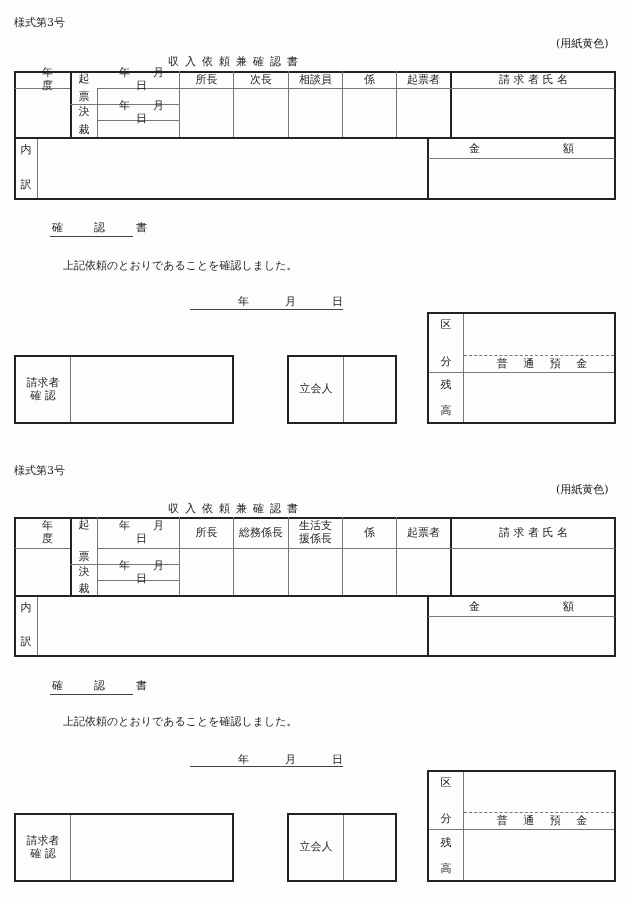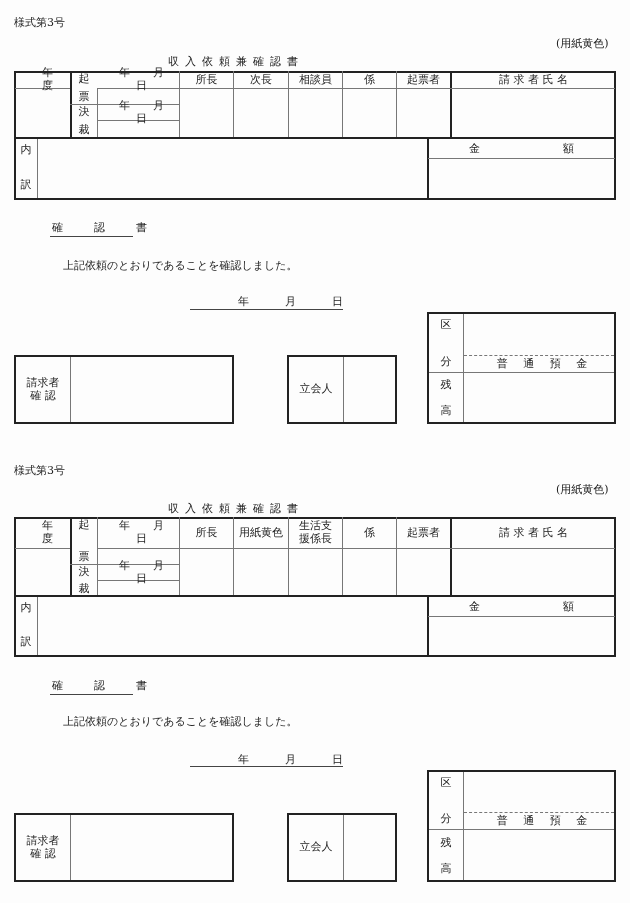--- a/index.html
+++ b/index.html
@@ -137,21 +137,21 @@
   <div class="cell" style="left:71px;top:60px;width:26px;height:14px;">起</div>
   <div class="cell" style="left:71px;top:92px;width:26px;height:14px;">票</div>
   <div class="cell" style="left:71px;top:107px;width:26px;height:14px;">決</div>
   <div class="cell" style="left:71px;top:124px;width:26px;height:14px;">裁</div>
   <div class="cell spread-sm" style="left:98px;top:60px;width:81px;height:30px;">年　月　日</div>
   <div class="cell" style="left:98px;top:91px;width:81px;height:15px;"></div>
   <div class="cell spread-sm" style="left:98px;top:107px;width:81px;height:15px;">年　月　日</div>
   <div class="cell" style="left:98px;top:123px;width:81px;height:15px;"></div>
 
   <div class="cell" style="left:180px;top:60px;width:53px;height:30px;">所長</div>
-  <div class="cell" style="left:234px;top:60px;width:54px;height:30px;">用紙黄色</div>
+  <div class="cell" style="left:234px;top:60px;width:54px;height:30px;">総務係長</div>
   <div class="cell" style="left:289px;top:60px;width:53px;height:30px;white-space:pre-line;">生活支
 援係長</div>
   <div class="cell" style="left:343px;top:60px;width:53px;height:30px;">係</div>
   <div class="cell" style="left:397px;top:60px;width:53px;height:30px;">起票者</div>
   <div class="cell" style="left:180px;top:91px;width:53px;height:47px;"></div>
   <div class="cell" style="left:234px;top:91px;width:54px;height:47px;"></div>
   <div class="cell" style="left:289px;top:91px;width:53px;height:47px;"></div>
   <div class="cell" style="left:343px;top:91px;width:53px;height:47px;"></div>
   <div class="cell" style="left:397px;top:91px;width:53px;height:47px;"></div>
   <div class="cell" style="left:452px;top:60px;width:163px;height:30px;">請 求 者 氏 名</div>

